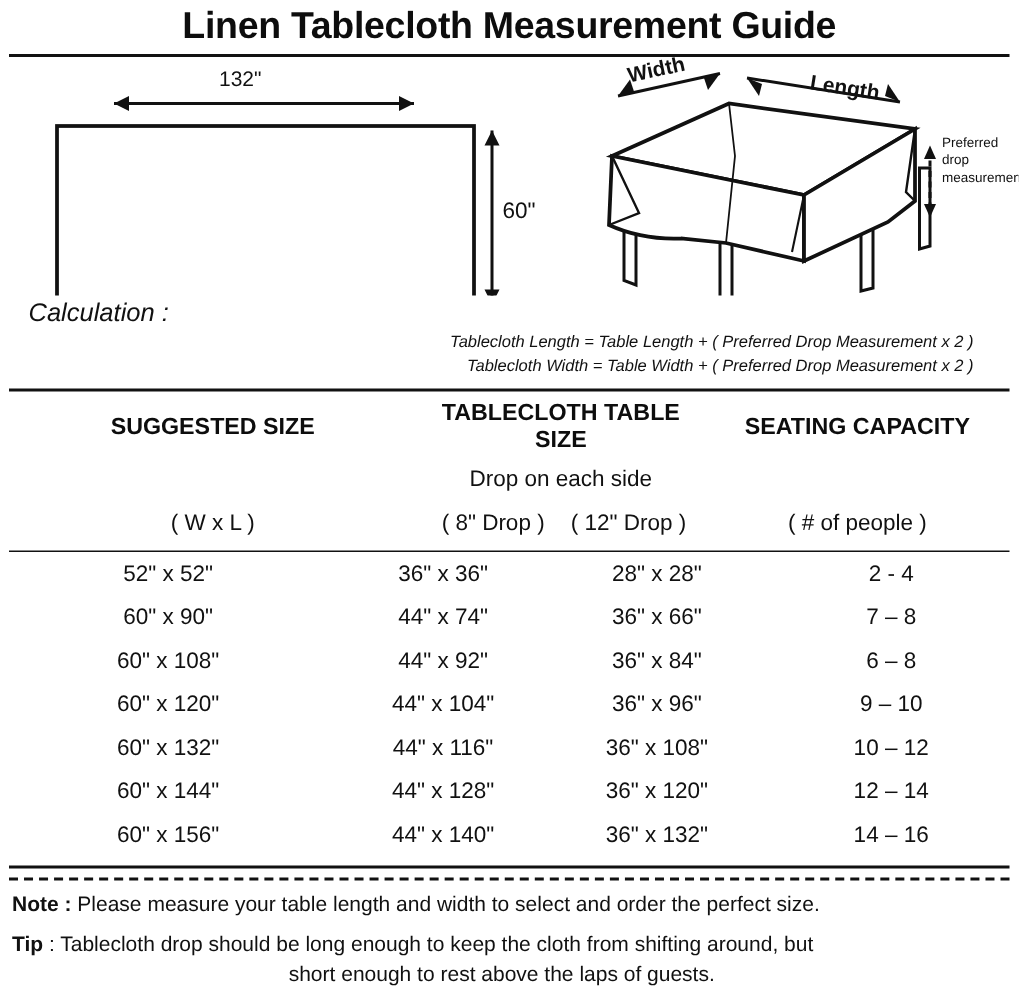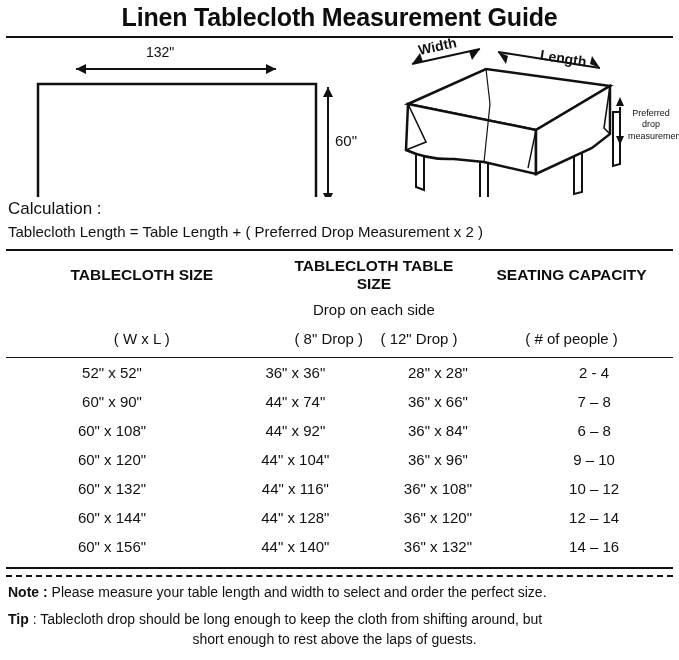--- a/index.html
+++ b/index.html
@@ -52,30 +52,31 @@
     position: absolute;
     left: 368px;
     top: 0;
     width: 305px;
     height: 155px;
   }
 
   
   .calc {
     margin-top: 2px;
-    padding-left: 8px;
+    padding-left: 19px;
+    font-style: italic;
   }
   .calc-title {
     font-size: 17px;
     color: #111;
     margin-bottom: 2px;
   }
   .calc-line {
-    font-size: 15px;
-    text-align: left;
+    font-size: 11px;
+    text-align: right;
     padding-right: 30px;
     line-height: 1.45;
   }
 
   
   .rule {
     height: 2px;
     background: #111;
     margin: 6px 6px 0 6px;
   }
@@ -197,39 +198,40 @@
         <polygon points="130,10 140,14 138,22" fill="#111"></polygon>
         <polygon points="232,26 222,22 224,14" fill="#111"></polygon>
 
         <line x1="252" y1="58" x2="252" y2="100" stroke="#111" stroke-width="2" stroke-dasharray="4,3"></line>
         <polygon points="252,55 248,64 256,64" fill="#111"></polygon>
         <polygon points="252,103 248,94 256,94" fill="#111"></polygon>
       </svg>
 
       <div style="position:absolute; left:50px; top:-4px; font-size:14px; font-weight:bold; transform:rotate(-12deg);">Width</div>
       <div style="position:absolute; left:172px; top:8px; font-size:14px; font-weight:bold; transform:rotate(9deg);">Length</div>
-      <div style="position:absolute; left:260px; top:66px; font-size:9px; line-height:1.25; width:46px;text-align:center;">
+      <div style="position:absolute; left:260px; top:48px; font-size:9px; line-height:1.25; width:46px;">
         <div>Preferred</div>
         <div>drop</div>
         <div>measurement</div>
       </div>
     </div>
   </div>
 
   <div class="calc">
     <div class="calc-title">Calculation :</div>
     <div class="calc-line">Tablecloth Length = Table Length + ( Preferred Drop Measurement x 2 )</div>
+    <div class="calc-line">Tablecloth Width = Table Width + ( Preferred Drop Measurement x 2 )</div>
   </div>
 
   <div class="rule"></div>
 
   <table class="sizes">
     <thead>
       <tr>
-        <th class="col1">TABLECLOTH SIZE</th>
+        <th class="col1">SUGGESTED SIZE</th>
         <th class="col2" colspan="2">TABLECLOTH TABLE SIZE</th>
         <th class="col4">SEATING CAPACITY</th>
       </tr>
       <tr>
         <td class="col1"></td>
         <td colspan="2" class="drop-note">Drop on each side</td>
         <td class="col4"></td>
       </tr>
       <tr class="sub-row">
         <td class="col1">( W x L )</td>

